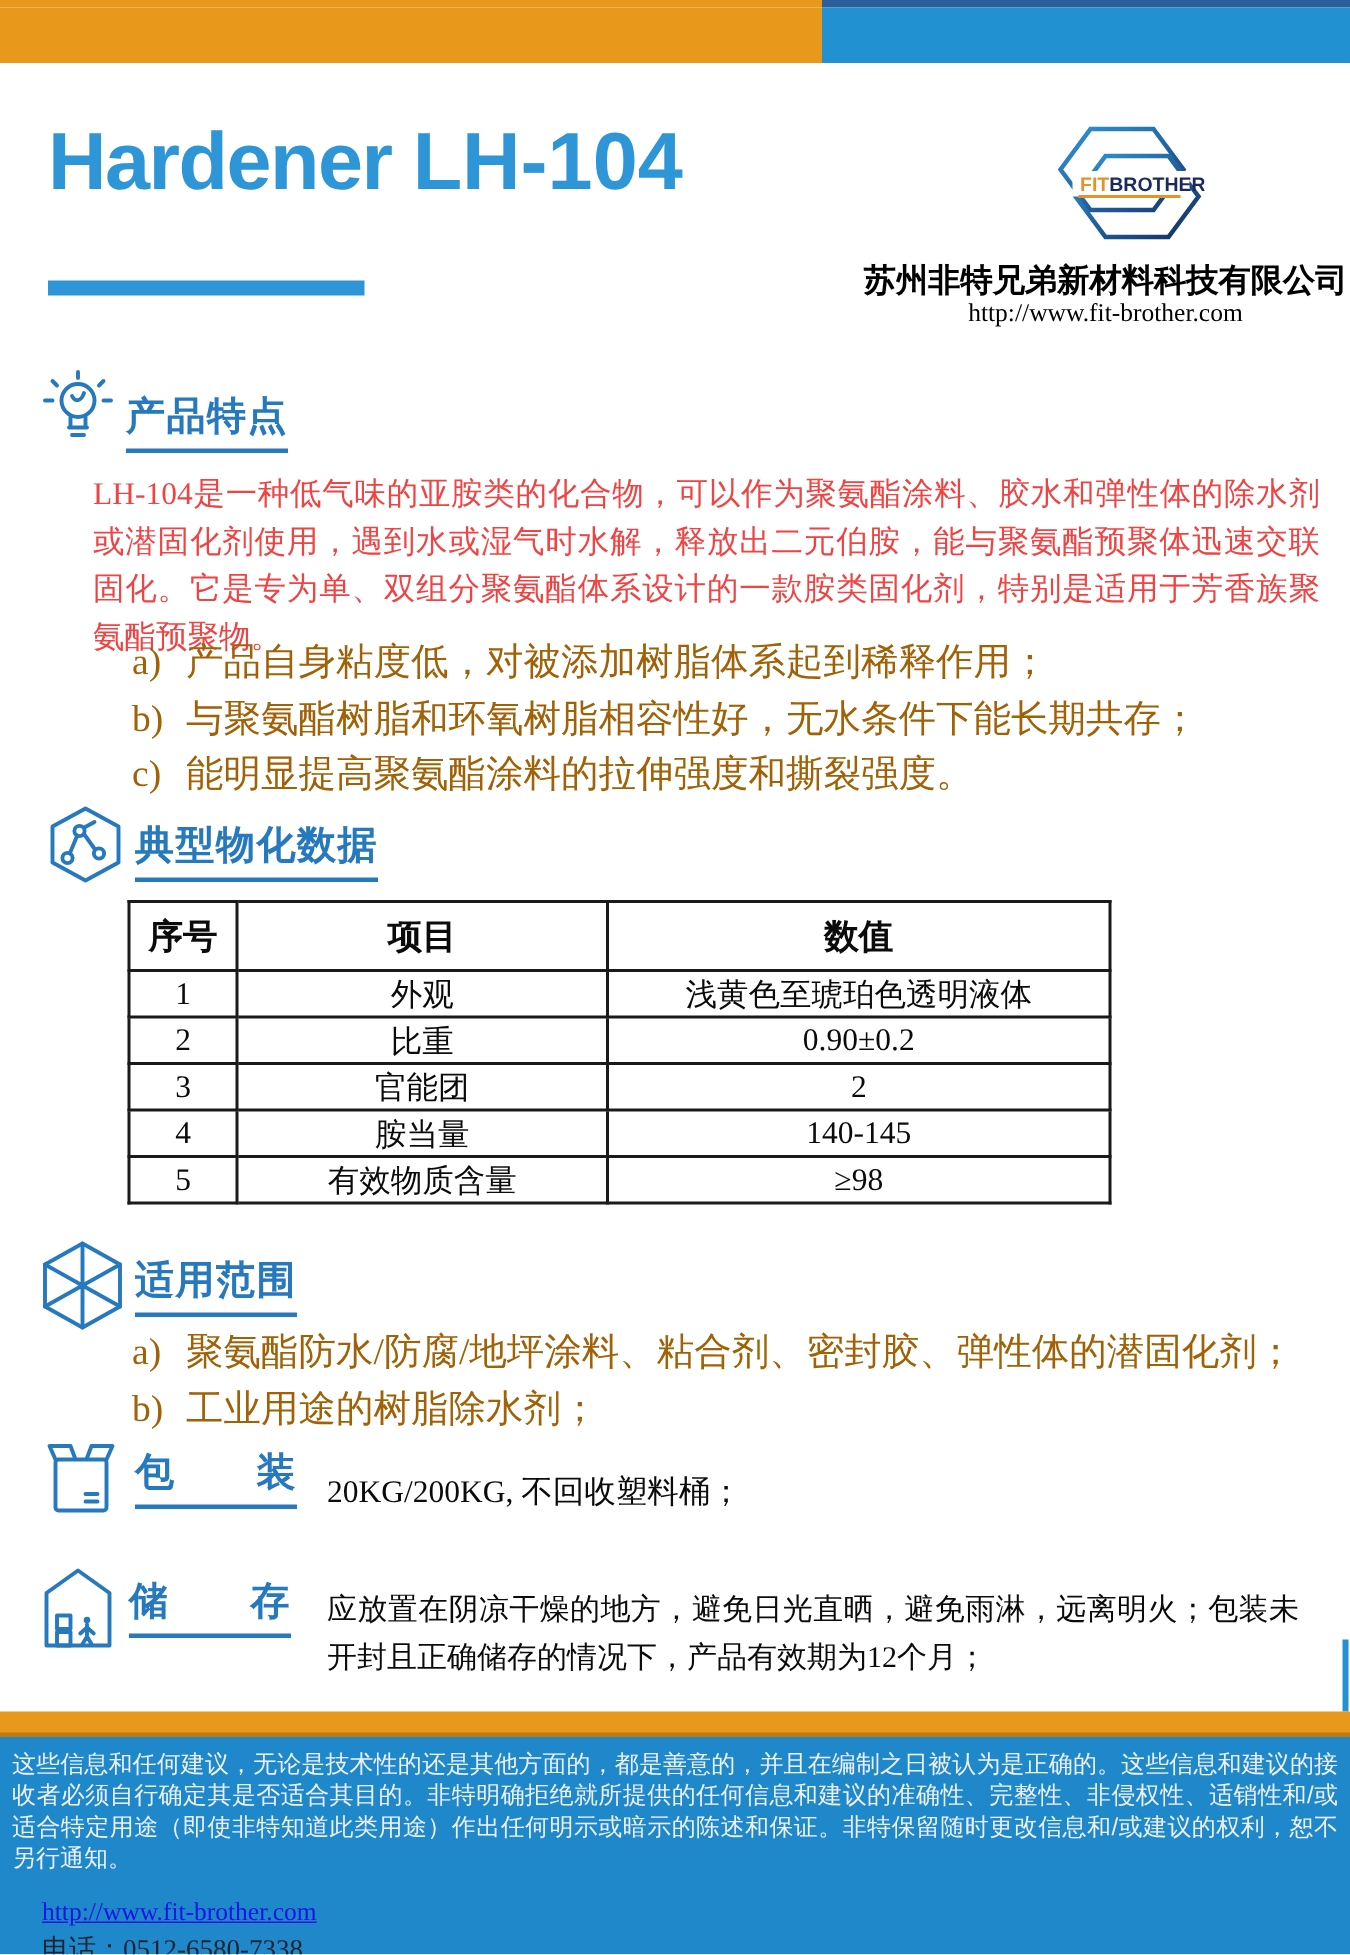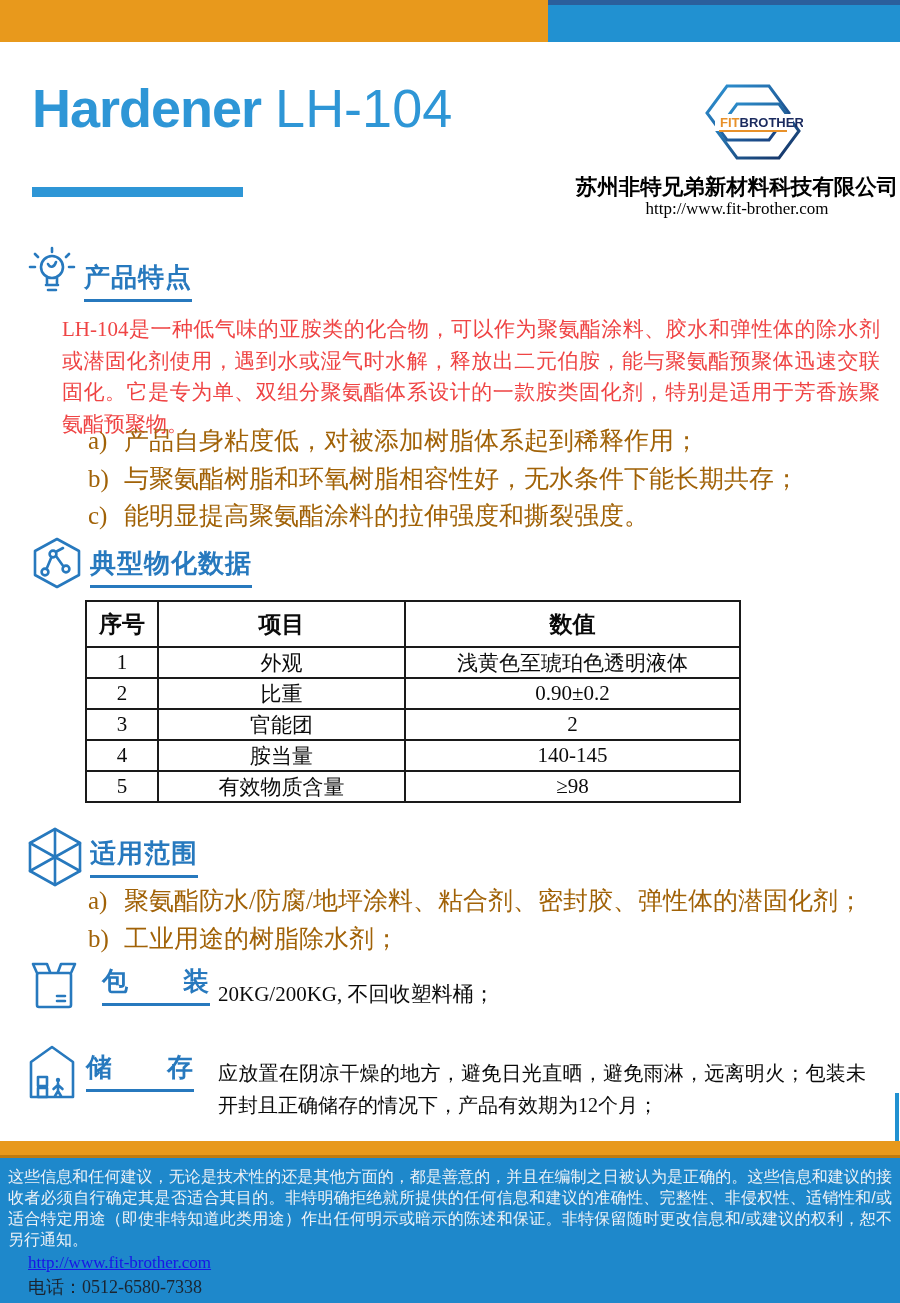--- a/index.html
+++ b/index.html
@@ -9,21 +9,21 @@
 
   
   .topline-left{position:absolute;left:0;top:0;width:548px;height:5px;background:#E8991C;}
   .topline-right{position:absolute;left:548px;top:0;width:352px;height:5px;background:#2B5F9C;}
   .bar-left{position:absolute;left:0;top:5px;width:548px;height:37px;background:#E8991C;}
   .bar-right{position:absolute;left:548px;top:5px;width:352px;height:37px;background:#2191D1;}
 
   
   .title{position:absolute;left:32px;top:78px;font-size:54px;line-height:60px;color:#2E96D6;
          font-weight:700;letter-spacing:-1px;white-space:nowrap;}
-  .title .t2{font-weight:400;margin-left:14px;letter-spacing:0;}
+  .title .t2{font-weight:700;margin-left:14px;letter-spacing:0;}
   .subtitle{position:absolute;left:33px;top:146px;font-size:31px;color:#0d0d0d;font-weight:500;}
   .title-rule{position:absolute;left:32px;top:187px;width:211px;height:10px;background:#2E96D6;}
 
   
   .logo-svg{position:absolute;left:703px;top:84px;}
   .company-name{position:absolute;left:567px;top:172px;width:340px;text-align:center;
                 font-size:21.5px;font-weight:700;color:#000;}
   .company-url{position:absolute;left:567px;top:199px;width:340px;text-align:center;
                font-size:17px;color:#000;}
 
@@ -49,21 +49,21 @@
 
   .pack-text{position:absolute;left:218px;top:980px;font-size:21px;color:#0b0b0b;white-space:nowrap;}
   .store-text{position:absolute;left:218px;top:1057px;width:648px;font-size:20px;
               line-height:32px;color:#0b0b0b;text-align:justify;}
 
   
   .edge-tick{position:absolute;left:895px;top:1093px;width:4px;height:48px;background:#2191D1;}
   .orange-band{position:absolute;left:0;top:1141px;width:900px;height:14px;background:#E8991C;
                border-bottom:3px solid #BE7B10;}
   .footer{position:absolute;left:0;top:1158px;width:900px;height:145px;background:#1E88CB;}
-  .disclaimer{margin:8px 8px 0 8px;font-size:16px;line-height:21px;color:#EDF1F6;
+  .disclaimer{margin:8px 8px 12px 8px;font-size:16px;line-height:21px;color:#EDF1F6;
               text-align:justify;}
   .f-link{display:inline-block;margin:3px 0 0 28px;font-size:17px;color:#1814E6;
           text-decoration:underline;font-family:"Liberation Serif","DejaVu Serif",serif;}
   .f-line{margin:2px 0 0 28px;font-size:18px;color:#1B2430;
           font-family:"Liberation Serif","DejaVu Serif",serif;}
 
   svg .st{stroke:#2779BE;stroke-width:2.6;fill:none;stroke-linecap:round;stroke-linejoin:round;}
   svg .dot{fill:#2779BE;stroke:none;}
 </style>
 </head>
@@ -166,21 +166,21 @@
   <div class="sec-heading" style="left:90px;top:836px">适用范围</div>
 
   <div class="item serif" style="top:884px"><span class="lbl">a)</span><span>聚氨酯防水/防腐/地坪涂料、粘合剂、密封胶、弹性体的潜固化剂；</span></div>
   <div class="item serif" style="top:922px"><span class="lbl">b)</span><span>工业用途的树脂除水剂；</span></div>
 
   <svg class="sec-icon" style="left:30px;top:960px" width="48" height="52" viewBox="0 0 48 52">
     <rect class="st" x="7" y="13" width="34" height="34" rx="2"></rect>
     <path class="st" d="M7 13 L3 4 L17 4 L20 12 M41 13 L45 4 L31 4 L28 12"></path>
     <path class="st" d="M27 36 L35 36 M27 41 L35 41"></path>
   </svg>
-  <div class="sec-heading" style="left:102px;top:964px">包　　装</div>
+  <div class="sec-heading" style="left:90px;top:964px">包　　装</div>
   <div class="pack-text serif">20KG/200KG, 不回收塑料桶；</div>
 
   <svg class="sec-icon" style="left:28px;top:1044px" width="48" height="56" viewBox="0 0 48 56">
     <polygon class="st" points="24,3 45,18 45,53 3,53 3,18"></polygon>
     <rect class="st" x="10" y="33" width="9" height="9"></rect>
     <rect class="st" x="10" y="44" width="9" height="9"></rect>
     <circle class="dot" cx="30" cy="36" r="2.2"></circle>
     <path class="st" d="M30 39 L30 47 M30 41 L25.5 45 M30 41 L34.5 45 M30 47 L27 52 M30 47 L33 52"></path>
   </svg>
   <div class="sec-heading" style="left:86px;top:1050px">储　　存</div>

